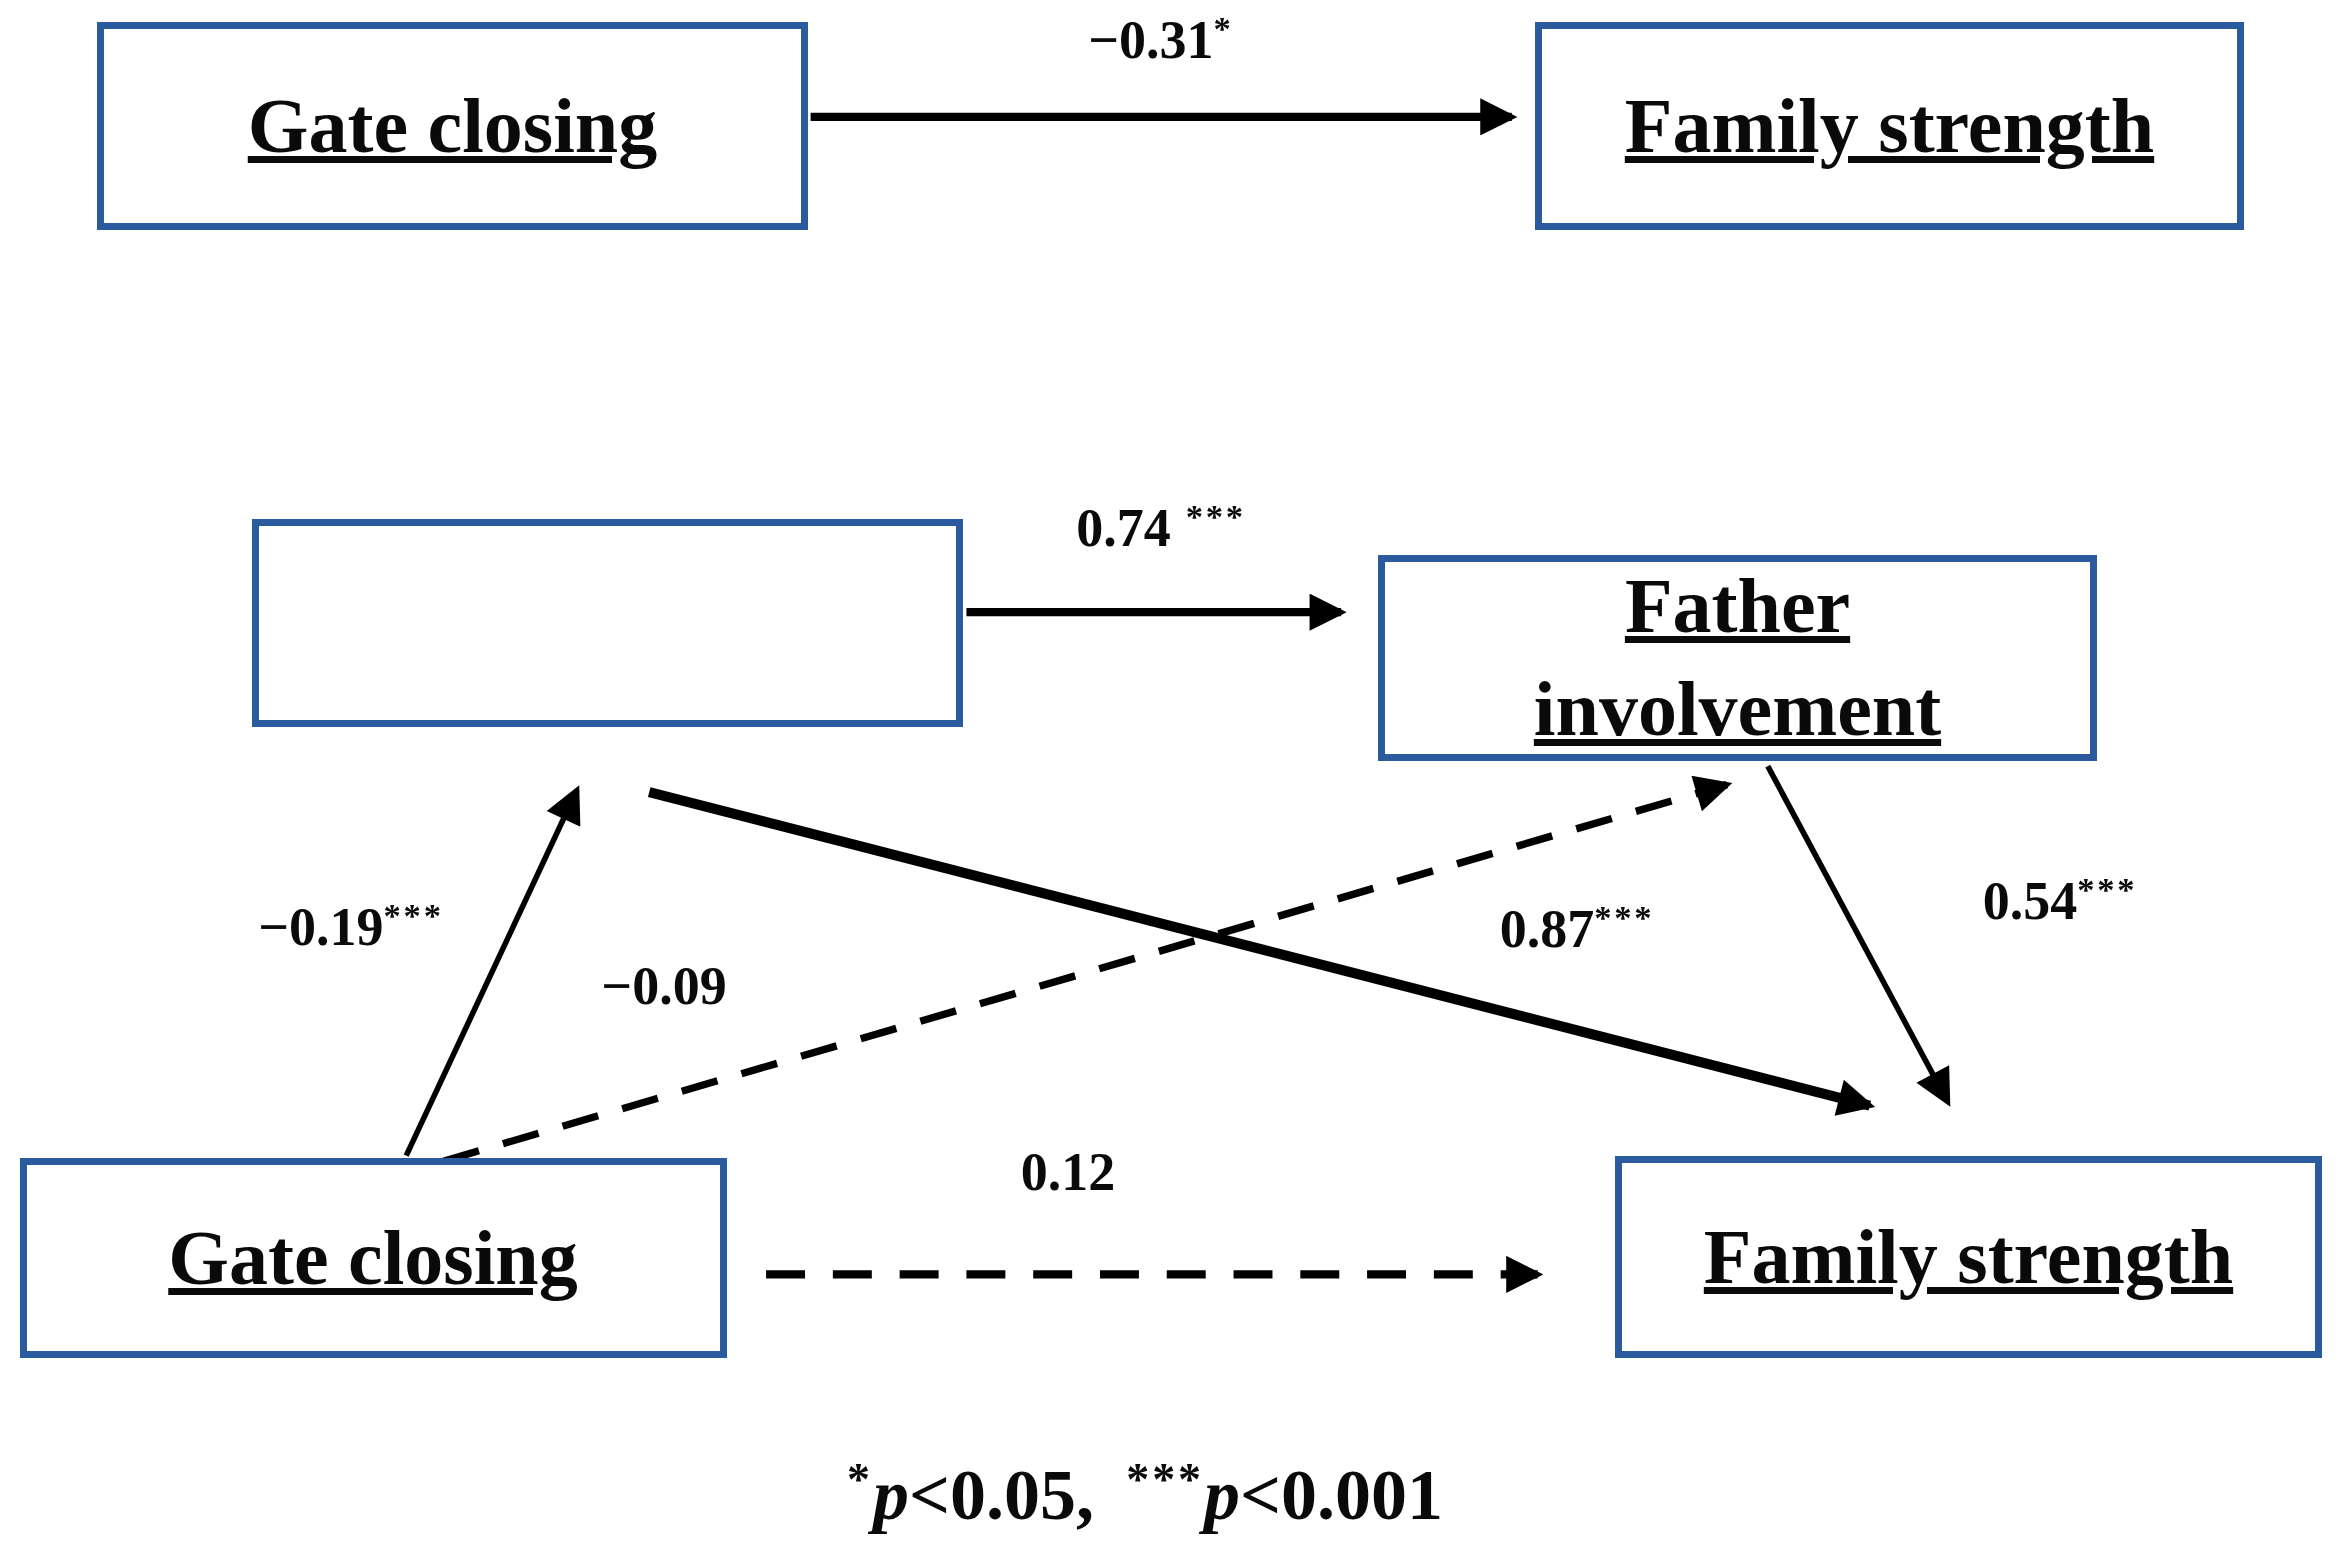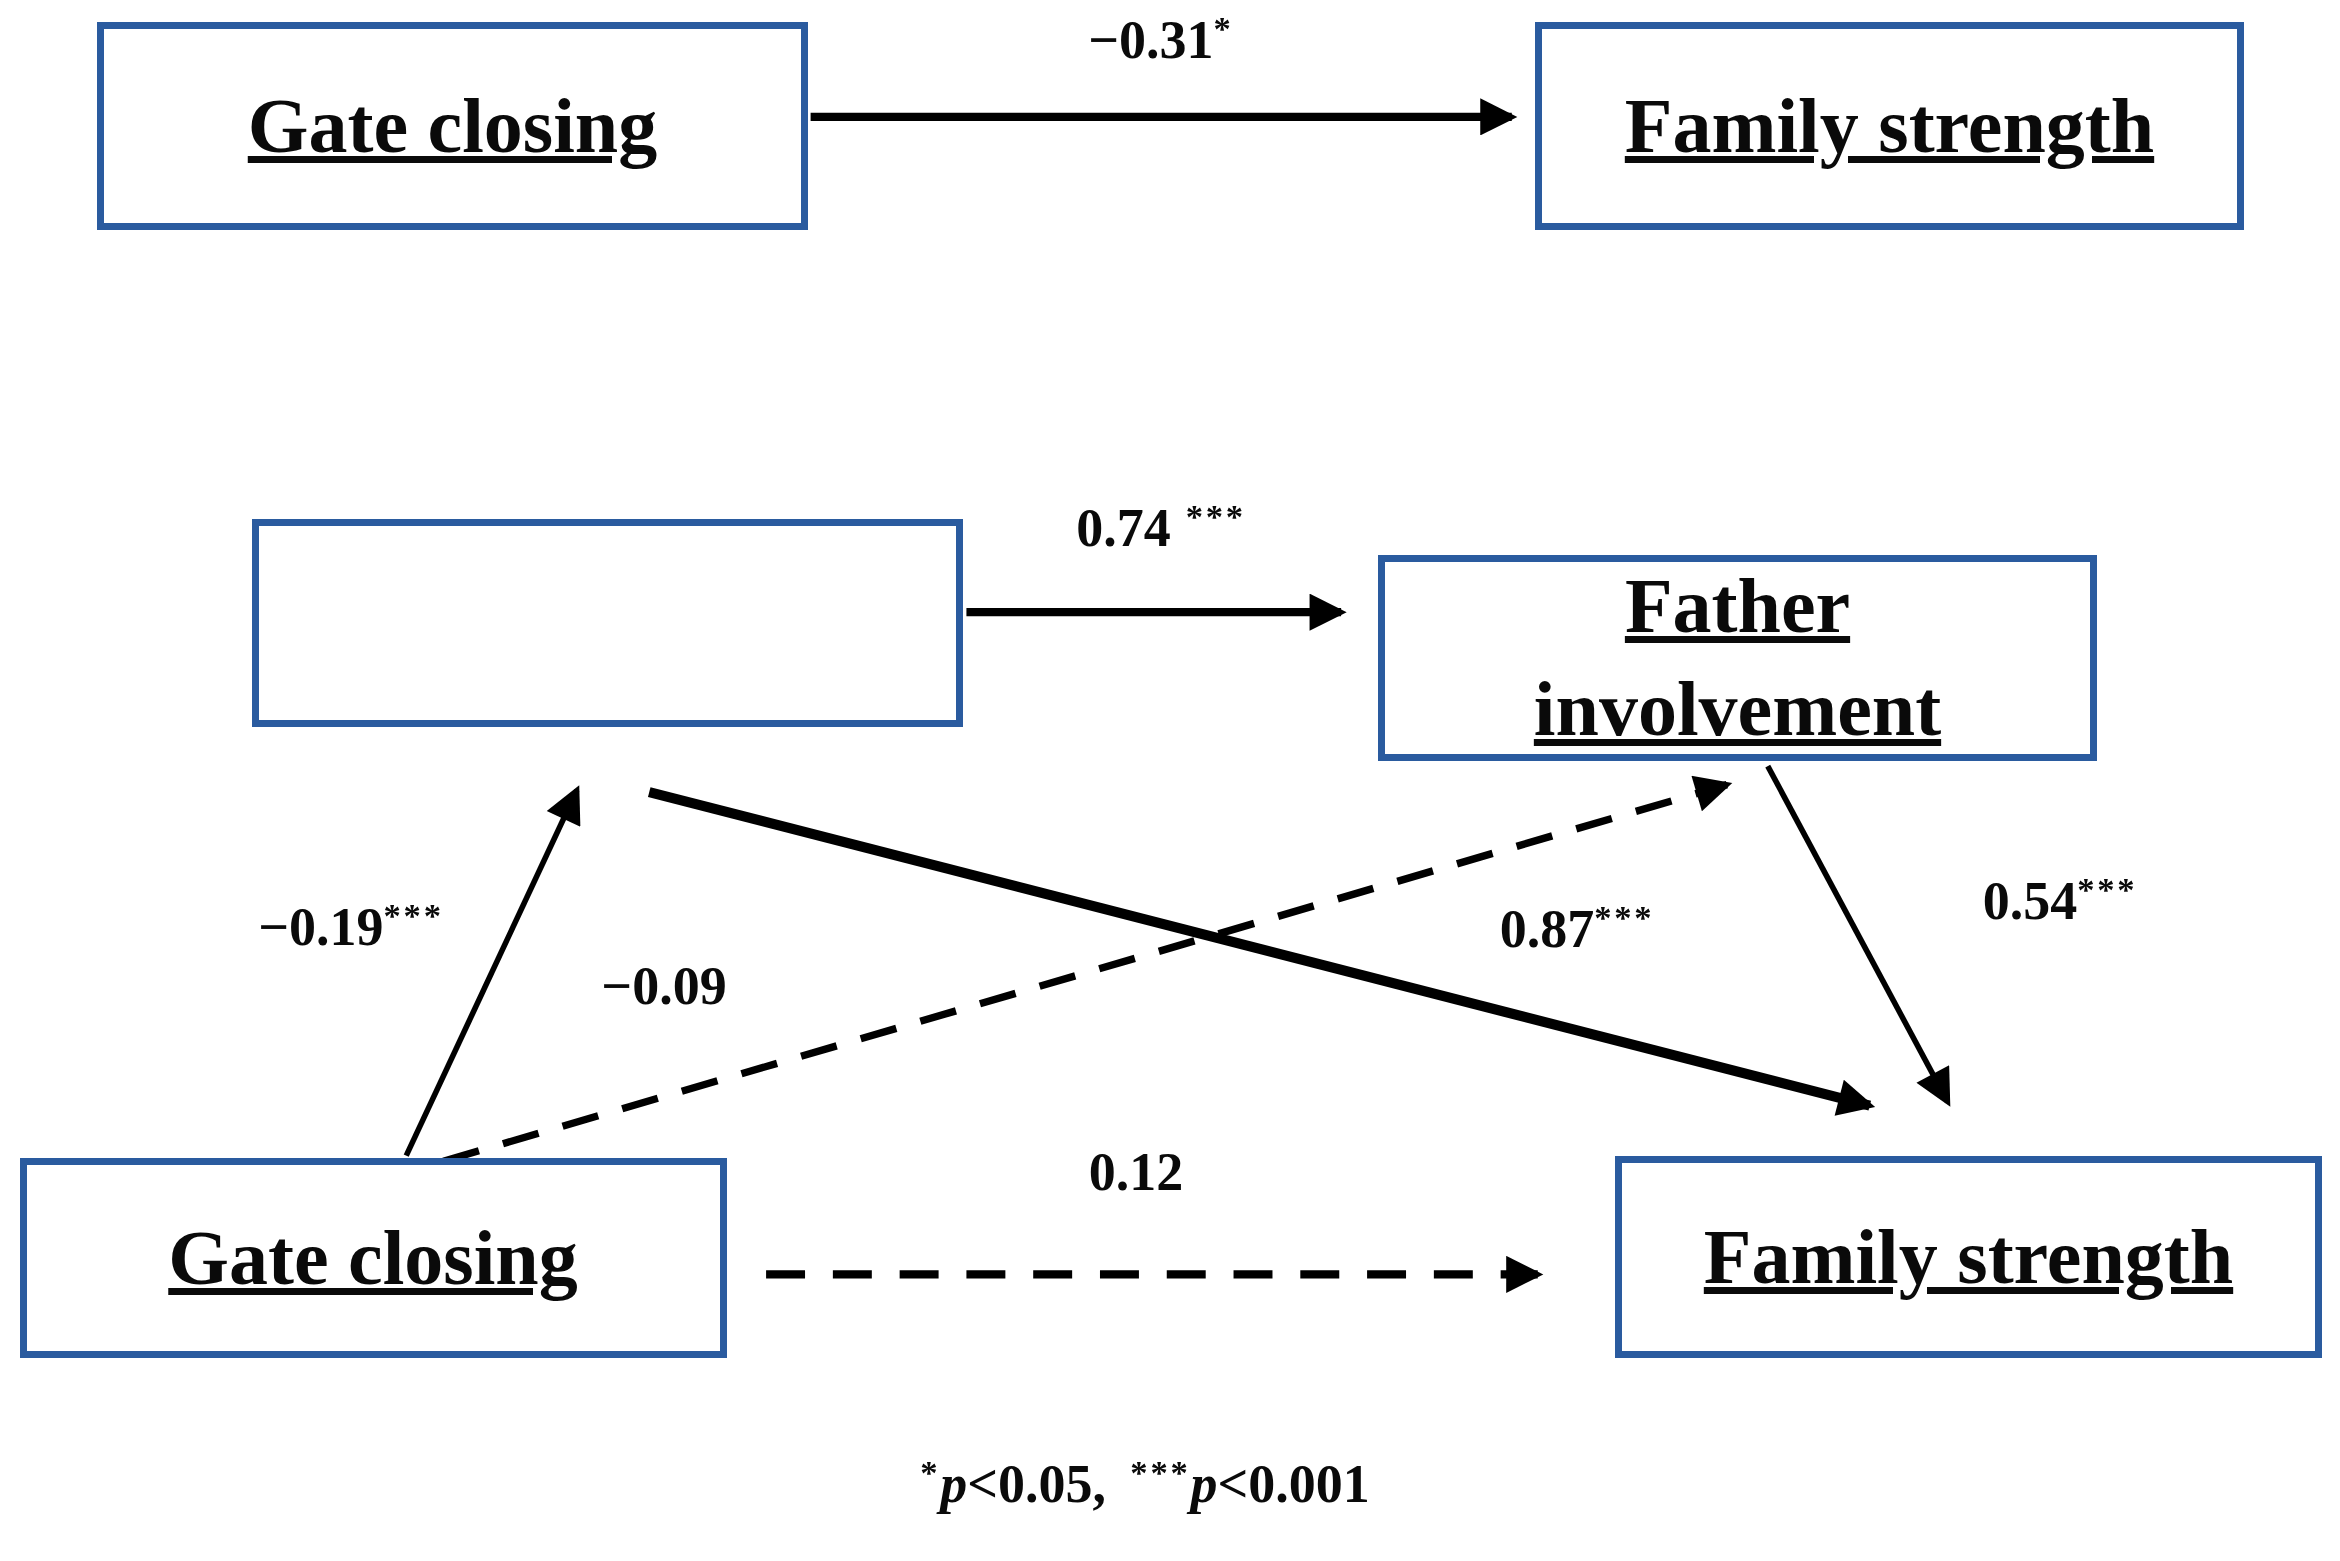--- a/index.html
+++ b/index.html
@@ -44,21 +44,21 @@
   .coef .sig, .note .sig {
     font-size: 0.64em;
     vertical-align: 0.52em;
     letter-spacing: 2.8px;
   }
   .coef .sig.gap { margin-left: 15px; }
   .note {
     position: absolute;
     transform: translateX(-50%);
     font-weight: bold;
-    font-size: 54px;
+    font-size: 72px;
     white-space: nowrap;
     color: #0a0a0a;
   }
   .note .pvar { font-style: italic; }
   .note .sep { margin-right: 0.45em; }
 </style>
 </head>
 <body>
 
 <div class="canvas">
@@ -126,21 +126,21 @@
   </div>
 
   <div class="coef" style="left:1577px; top:898px;">
     <span>0.87</span><span class="sig">***</span>
   </div>
 
   <div class="coef" style="left:2052px; top:870px;margin-left:8px;">
     <span>0.54</span><span class="sig">***</span>
   </div>
 
-  <div class="coef" style="left:1136px; top:1141px;">
+  <div class="coef" style="left:1068px; top:1141px;">
     <span>0.12</span><span class="sig"></span>
   </div>
 
   <div class="note" style="left:1145px; top:1453px;">
     <span class="sig">*</span><span class="pvar">p</span><span class="sep">&lt;0.05,</span><span class="sig">***</span><span class="pvar">p</span><span>&lt;0.001</span>
   </div>
 
 </div>
 
 

